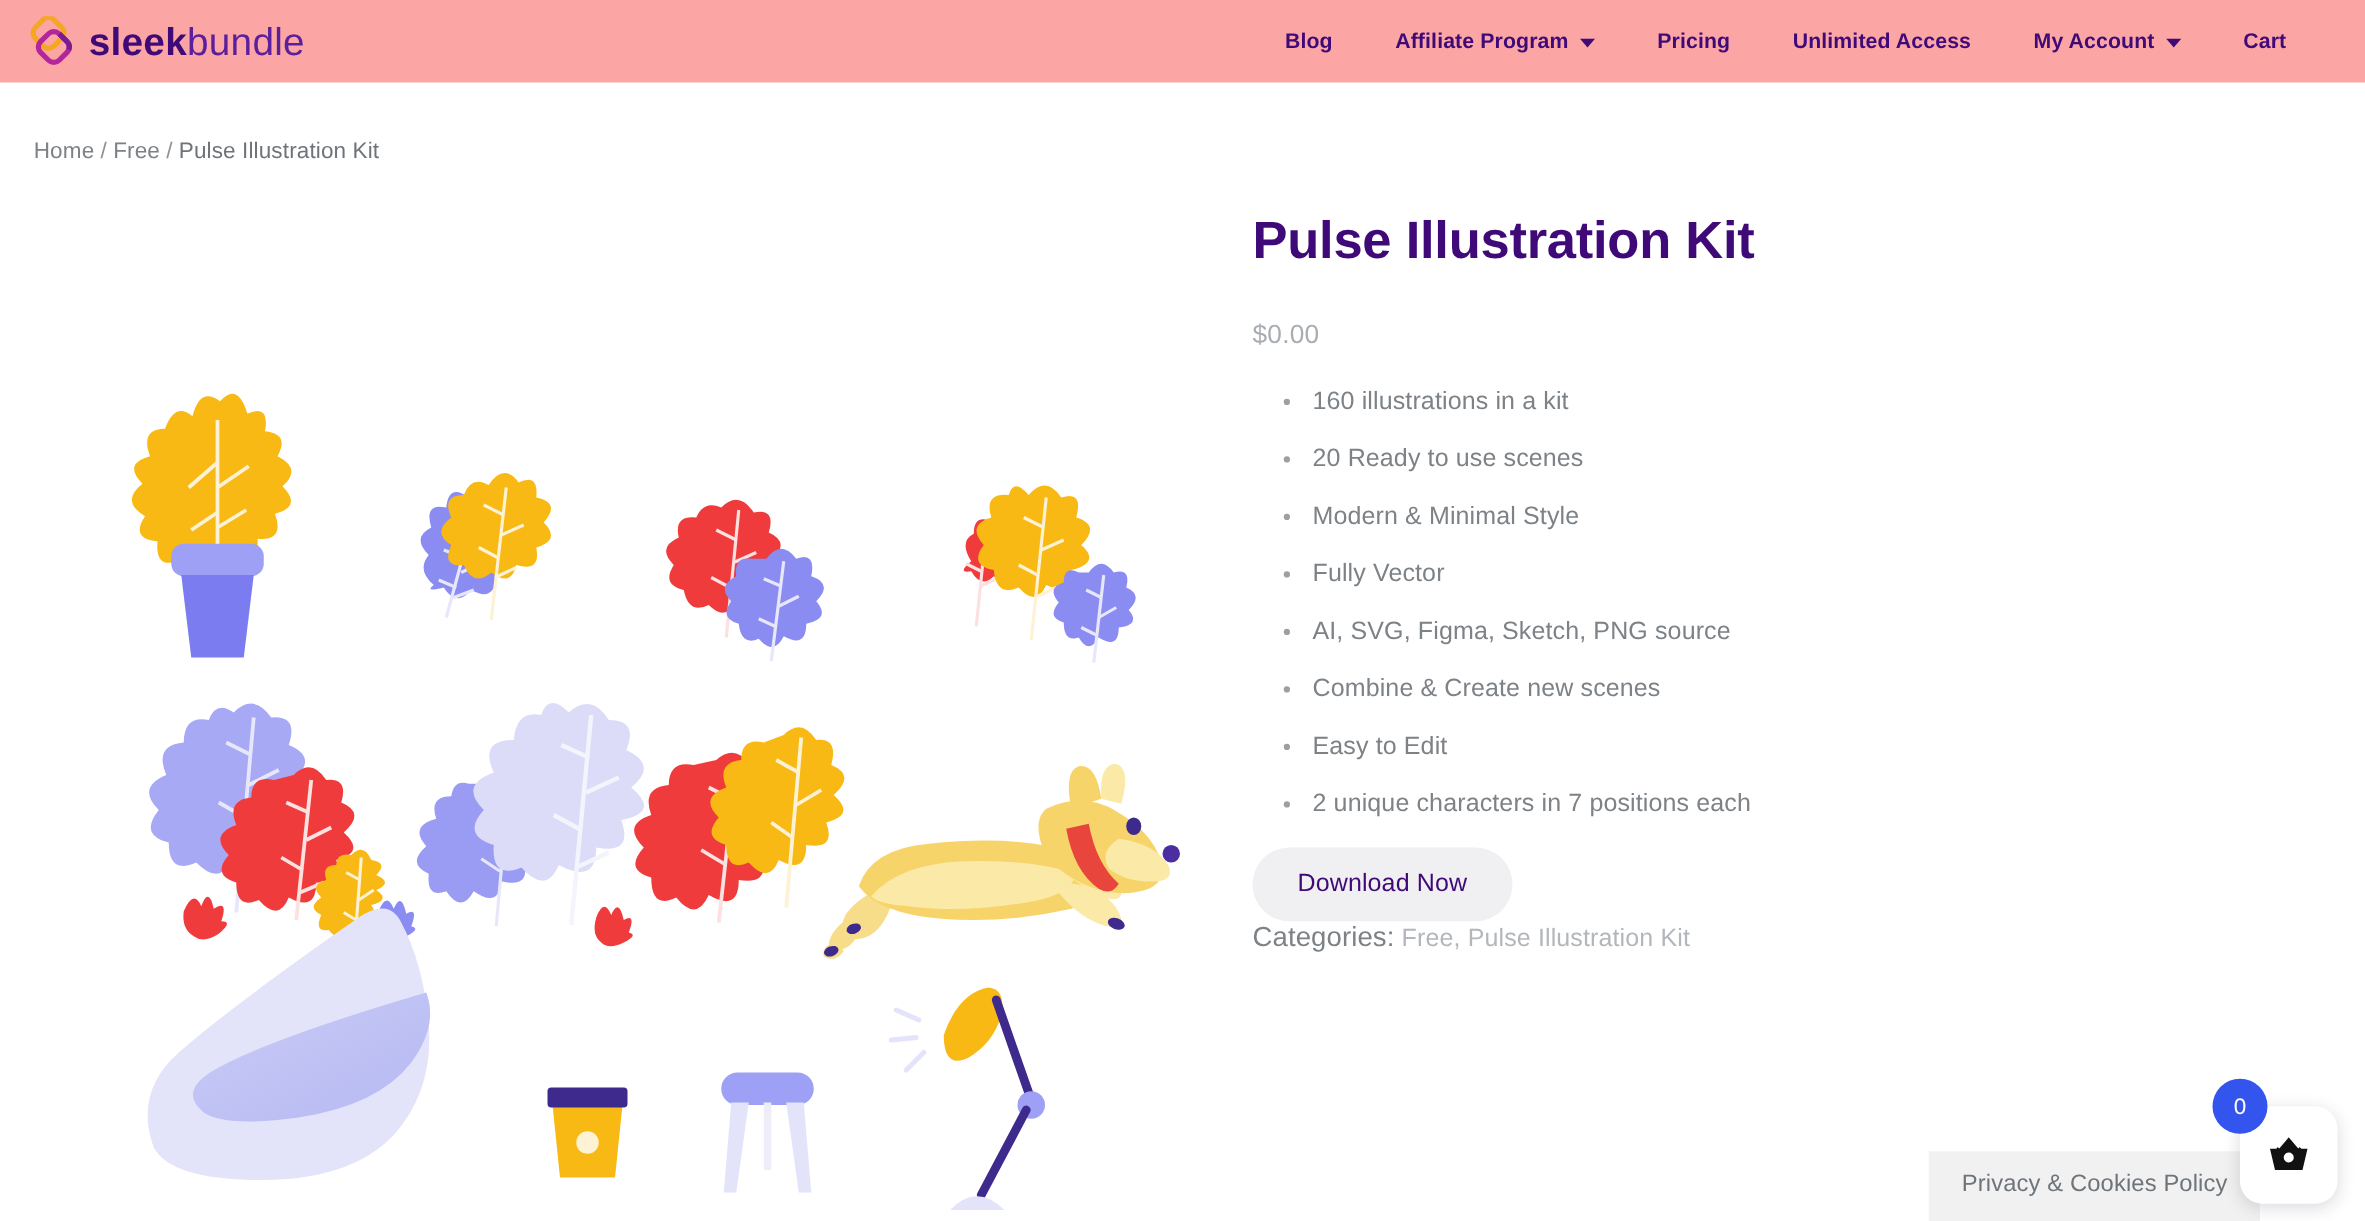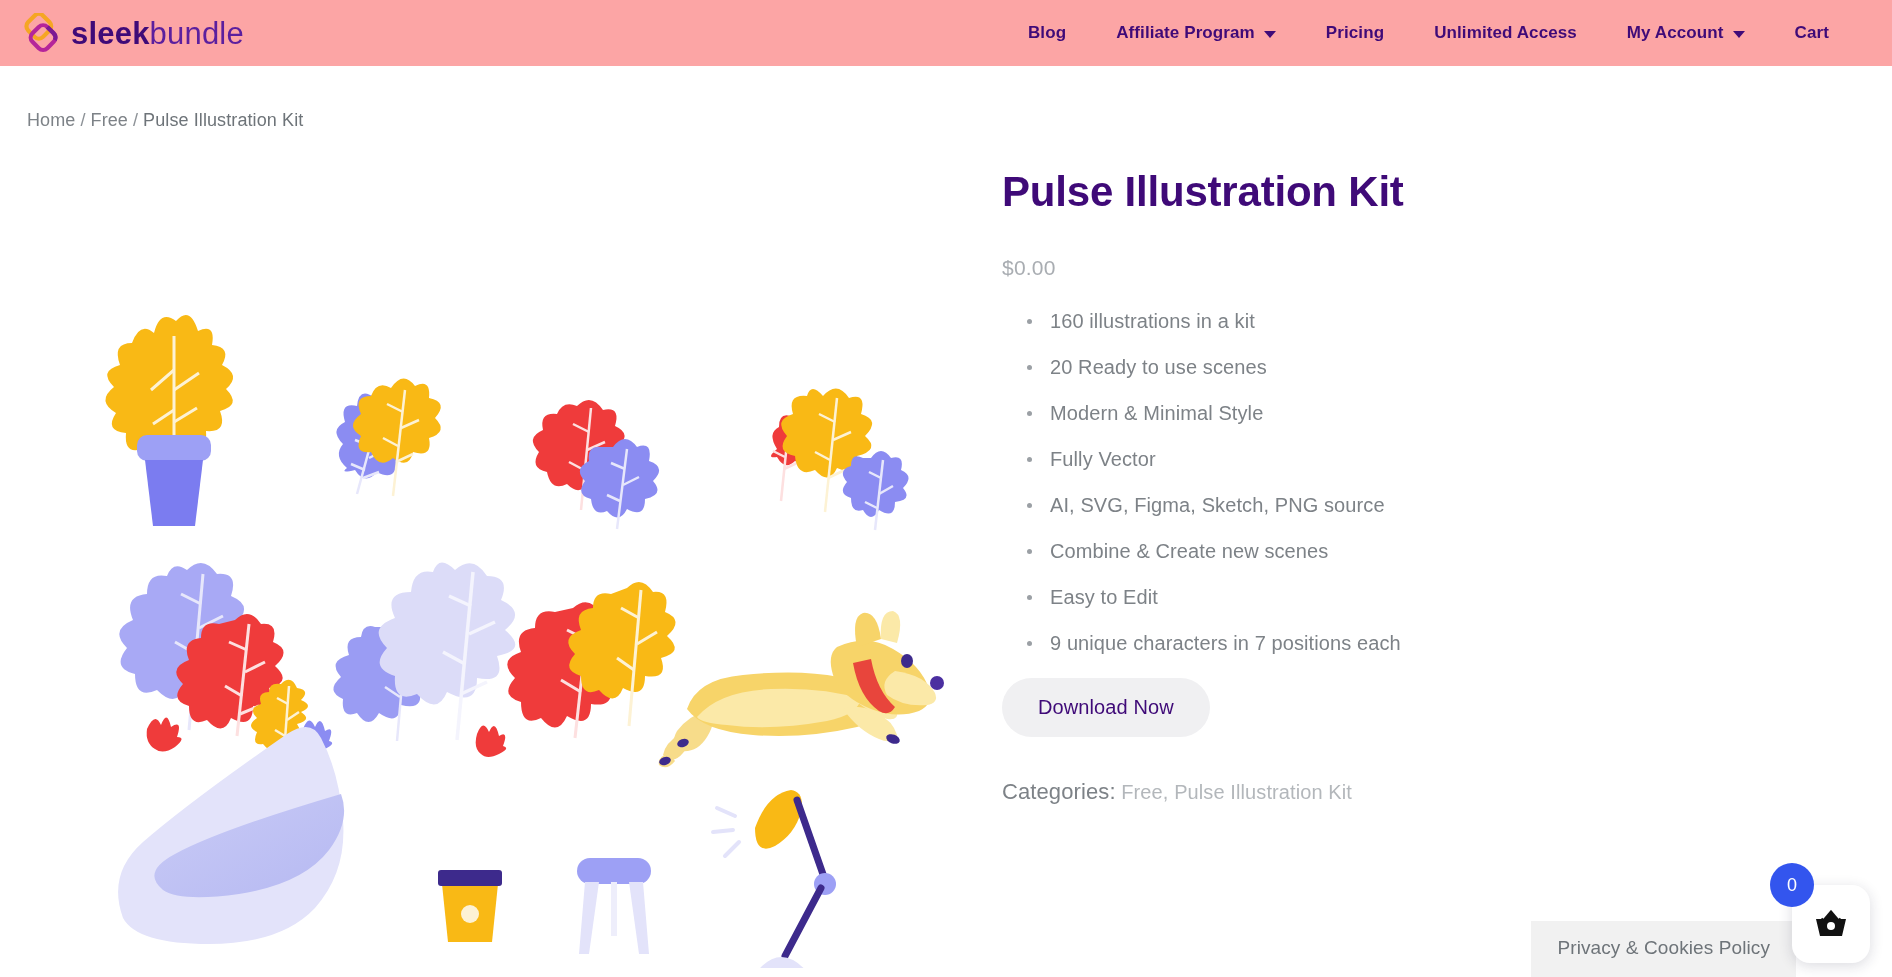--- a/index.html
+++ b/index.html
@@ -146,21 +146,20 @@
     font-size: 20px;
     font-weight: 400;
     border: none;
     border-radius: 40px;
     padding: 18px 36px;
     cursor: pointer;
     font-family: "Liberation Sans", sans-serif;
     letter-spacing: 0.1px;
   }
   .categories {
-    margin-top: 42px;
     font-size: 20px;
     color: #b3b7bb;
     letter-spacing: 0.1px;
   }
   .categories .cat-label { color: #7d8287; font-size: 22px; }
   .categories a { color: #b3b7bb; text-decoration: none; cursor: pointer; }
 
   
   .cart-widget {
     position: absolute;
@@ -187,21 +186,21 @@
     font-size: 18px;
     display: flex;
     align-items: center;
     justify-content: center;
     font-weight: 400;
   }
 
   
   .privacy-bar {
     position: absolute;
-    right: 96px;
+    right: 84px;
     bottom: 0;
     background: #f1f1f1;
     padding: 16px 26px 18px 26px;
     font-size: 19px;
     color: #6e7479;
     cursor: pointer;
     z-index: 30;
     letter-spacing: 0.1px;
   }
 </style>
@@ -501,21 +500,21 @@
     <div class="price">$0.00</div>
 
     <ul class="feature-list">
       <li>160 illustrations in a kit</li>
       <li>20 Ready to use scenes</li>
       <li>Modern &amp; Minimal Style</li>
       <li>Fully Vector</li>
       <li>AI, SVG, Figma, Sketch, PNG source</li>
       <li>Combine &amp; Create new scenes</li>
       <li>Easy to Edit</li>
-      <li>9 unique characters in 7 positions each</li>
+      <li>2 unique characters in 7 positions each</li>
     </ul>
 
     <button class="download-btn">Download Now</button>
 
     <div class="categories">
       <span class="cat-label">Categories:</span>
       <a>Free</a><span>, </span><a>Pulse Illustration Kit</a>
     </div>
   </section>
 </main>

